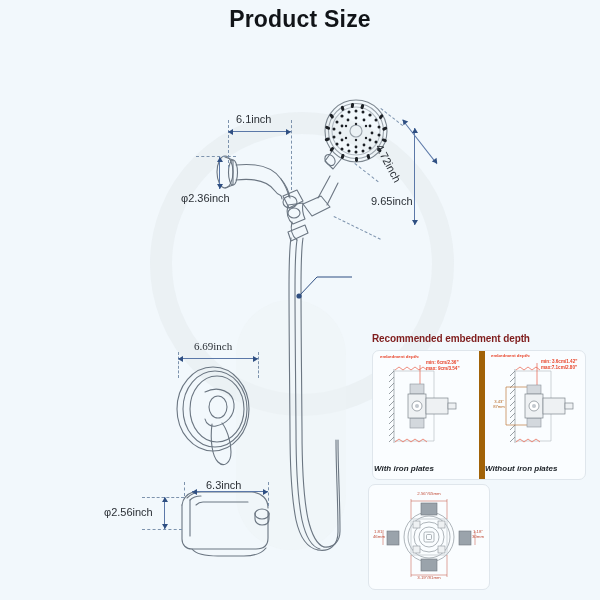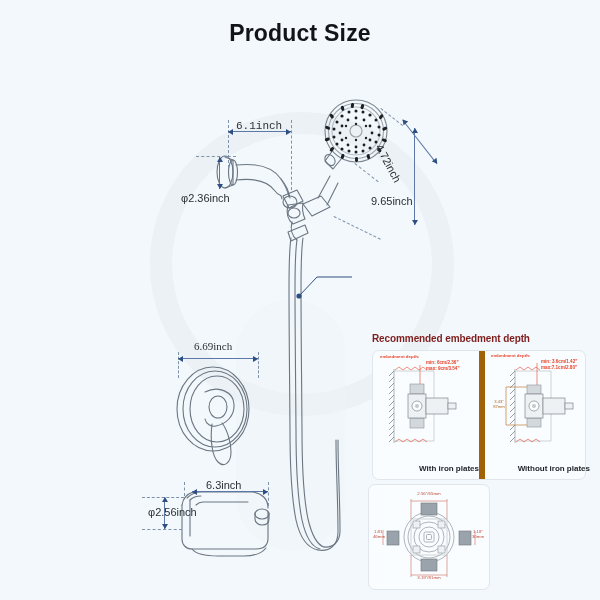--- a/index.html
+++ b/index.html
@@ -7,21 +7,21 @@
     width:600px;height:600px;
     background:#f2f8fc;
     font-family:"Liberation Sans", sans-serif;
     position:relative;overflow:hidden;
     -webkit-font-smoothing:antialiased;
   }
   .stage{position:absolute;inset:0;}
 
   
   .title{
-    position:absolute;top:20px;left:0;width:600px;
+    position:absolute;top:6px;left:0;width:600px;
     text-align:center;
     font-size:23px;font-weight:bold;color:#111418;
     letter-spacing:.2px;
   }
 
   
   .bg-ring{
     position:absolute;left:150px;top:112px;
     width:260px;height:260px;border-radius:50%;
     border:22px solid #e7ecef;opacity:.65;
@@ -69,22 +69,22 @@
   }
   .embed-title{
     position:absolute;left:372px;top:333px;width:212px;
     font-size:10px;font-weight:bold;color:#7f1d1d;
     letter-spacing:-.1px;
   }
   .embed-half{position:absolute;top:0;width:105px;height:128px;}
   .embed-half.left{left:1px;}
   .embed-half.right{left:106px;border-left:6px solid #a16207;}
   .embed-cap{
-    position:absolute;bottom:6px;left:0;width:100%;text-align:right;
-    font-size:8px;font-weight:bold;color:#1b2026;
+    position:absolute;bottom:6px;left:0;width:100%;text-align:left;
+    font-size:8px;font-weight:bold;color:#1b2026;font-style:italic;
   }
   .embed-note{
     position:absolute;font-size:4.6px;color:#e8442a;line-height:6px;
     white-space:pre-line;font-weight:bold;
   }
   .embed-lbl{
     position:absolute;font-size:4.4px;color:#e8442a;font-weight:bold;
     white-space:nowrap;
   }
   .embed-vdim{
@@ -207,21 +207,21 @@
       <circle cx="346" cy="138" r="1.2"></circle>
         <circle cx="366" cy="138" r="1.2"></circle>
       <circle cx="356" cy="124" r="1.2"></circle>
         <circle cx="356" cy="140" r="1.2"></circle>
     </g>
   </svg>
 
   <div class="dash-v" style="left:228px;top:120px;height:48px;"></div>
   <div class="dash-v" style="left:291px;top:120px;height:70px;"></div>
   <div class="arrow-h" style="left:228px;top:131px;width:63px;"></div>
-  <div class="dim" style="left:236px;top:120px;font-family:Liberation Mono, monospace;">6.1inch</div>
+  <div class="dim" style="left:236px;top:113px;">6.1inch</div>
 
   <div class="dash-h" style="left:196px;top:156px;width:40px;"></div>
   <div class="arrow-v" style="left:219px;top:157px;height:32px;"></div>
   <div class="dim" style="left:181px;top:192px;">φ2.36inch</div>
 
   <div class="dash-h dim-rot" style="left:381px;top:108px;width:28px;transform:rotate(38deg);"></div>
   <div class="dash-h dim-rot" style="left:355px;top:163px;width:30px;transform:rotate(38deg);"></div>
   <div class="arrow-v dim-rot" style="left:402px;top:120px;height:56px;transform:rotate(-38deg);transform-origin:top left;"></div>
   <div class="dim dim-rot" style="left:384px;top:142px;transform:rotate(62deg);">4.72inch</div>
 
@@ -263,21 +263,21 @@
     </g>
   </svg>
   <div class="dash-v" style="left:184px;top:482px;height:14px;"></div>
   <div class="dash-v" style="left:268px;top:482px;height:24px;"></div>
   <div class="arrow-h" style="left:192px;top:491px;width:76px;"></div>
   <div class="dim" style="left:206px;top:479px;text-align:center;">6.3inch</div>
 
   <div class="dash-h" style="left:142px;top:497px;width:42px;"></div>
   <div class="dash-h" style="left:142px;top:529px;width:40px;"></div>
   <div class="arrow-v" style="left:164px;top:497px;height:32px;"></div>
-  <div class="dim" style="left:104px;top:506px;margin-left:44px;">φ2.56inch</div>
+  <div class="dim" style="left:104px;top:506px;">φ2.56inch</div>
 
   <div class="embed-title">Recommended embedment depth</div>
   <div class="embed-panel">
 
     <div class="embed-half left">
       <svg width="105" height="110">
         <g stroke="#8d959c" stroke-width=".7" fill="none">
           <line x1="20" y1="18" x2="20" y2="92"></line>
           <g stroke="#6f777e">
             <line x1="20" y1="20" x2="15" y2="25"></line>

